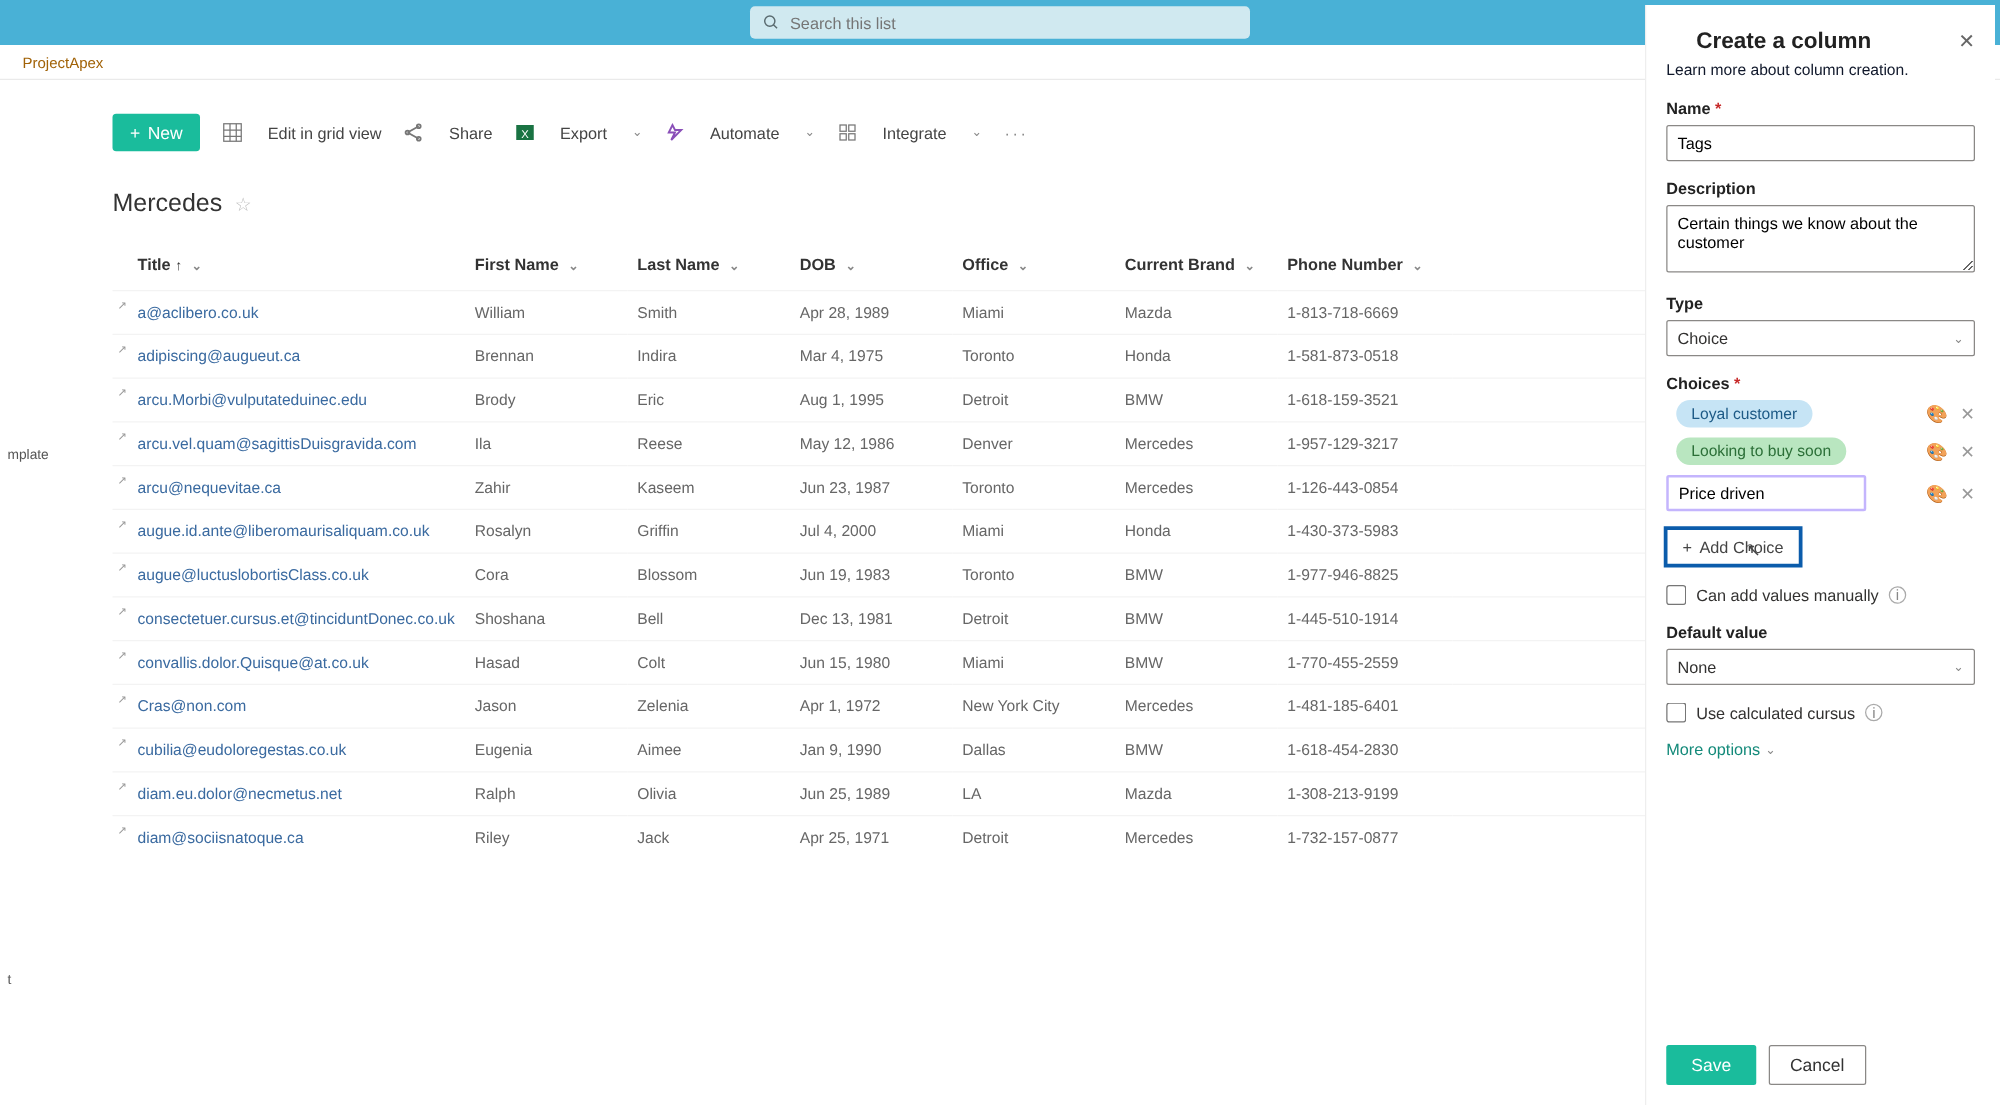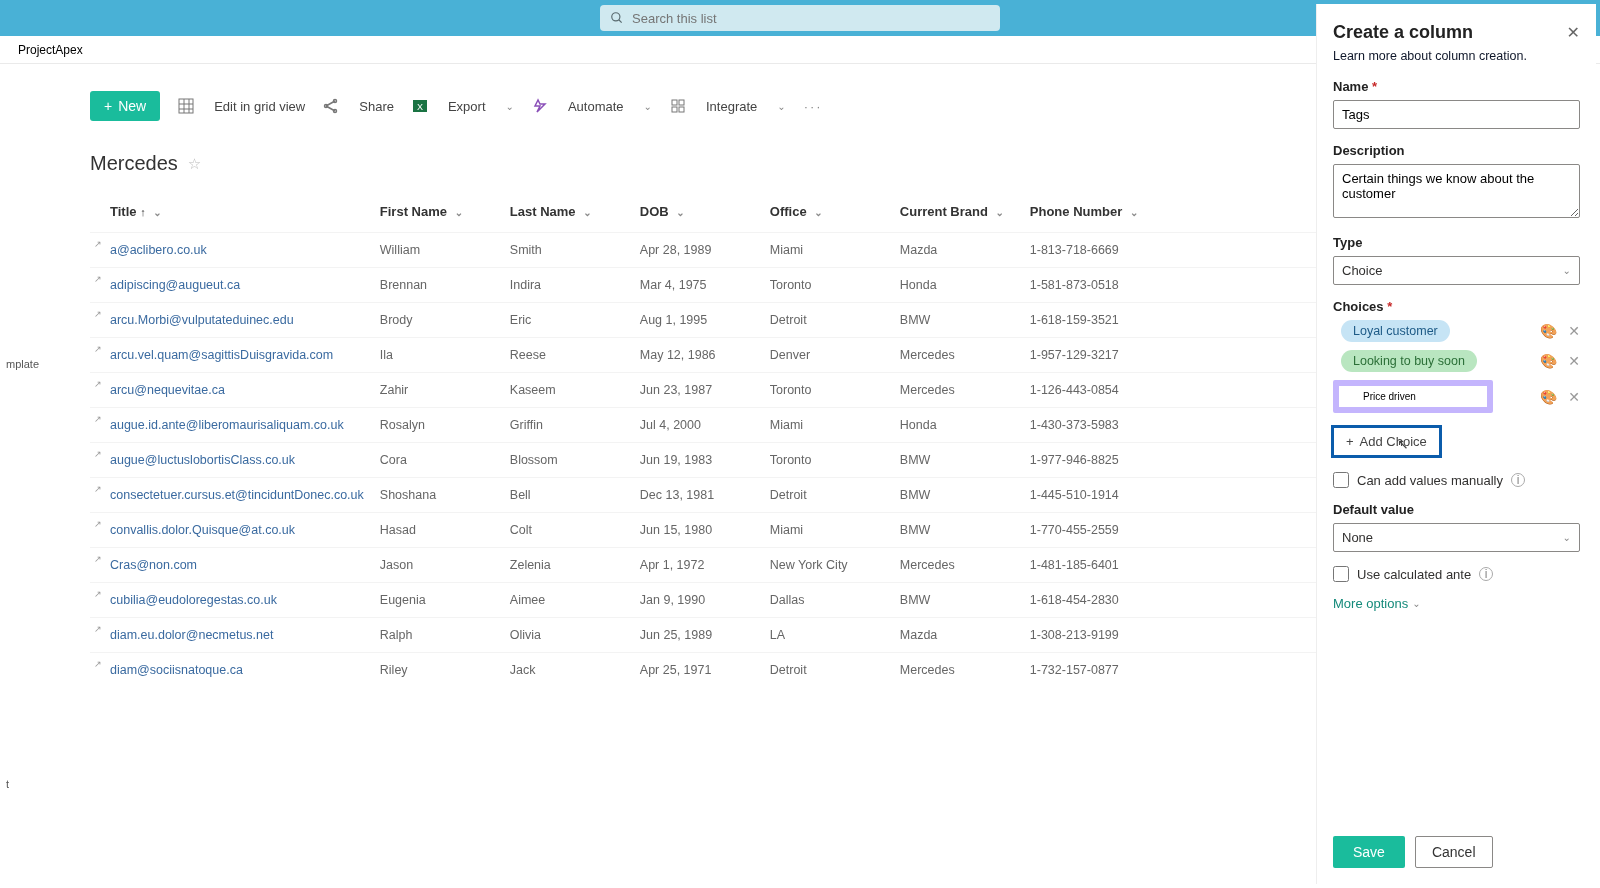--- a/index.html
+++ b/index.html
@@ -2,21 +2,21 @@
 <html><head>
 <meta charset="utf-8">
 <style>
 * { box-sizing: border-box; margin: 0; padding: 0; font-family: "Segoe UI", Arial, sans-serif; }
 body { background: #fff; color: #323130; font-size: 13px; }
 
 .topbar { height: 36px; background: #49b1d6; display: flex; align-items: center; justify-content: center; }
 .search-wrap { width: 400px; height: 26px; background: #d0e9f0; border-radius: 4px; display: flex; align-items: center; padding: 0 10px; gap: 8px; color: #5a6b70; }
 .search-wrap input { border: none; background: transparent; outline: none; flex: 1; font-size: 13px; color: #5a6b70; }
 
-.breadcrumb { height: 28px; padding: 0 18px; display: flex; align-items: center; color: #000000; font-size: 12px; border-bottom: 1px solid #eaeaea; }
+.breadcrumb { height: 28px; padding: 0 18px; display: flex; align-items: center; color: #a16207; font-size: 12px; border-bottom: 1px solid #eaeaea; }
 
 .sidebar { position: absolute; left: 0; top: 64px; width: 50px; bottom: 0; }
 .sidebar-item { font-size: 11px; color: #555; padding: 4px 6px; }
 
 .main { margin-left: 50px; padding: 20px 40px 0 40px; }
 
 .toolbar { display: flex; align-items: center; gap: 18px; height: 44px; }
 .btn-new { background: #1abc9c; color: #fff; border: none; border-radius: 3px; height: 30px; padding: 0 14px; font-size: 14px; display: flex; align-items: center; gap: 6px; cursor: pointer; }
 .tool-item { display: flex; align-items: center; gap: 20px; color: #444; font-size: 13px; cursor: pointer; }
 .tool-icon { display: inline-block; width: 16px; height: 16px; }
@@ -29,37 +29,37 @@
 .table-wrap { margin-top: 16px; }
 table { width: 100%; border-collapse: collapse; }
 th { text-align: left; padding: 10px 8px; font-weight: 600; font-size: 13px; color: #333; }
 th .chev { margin-left: 4px; }
 td { padding: 10px 8px; font-size: 12.5px; color: #666; border-top: 1px solid #f3f3f3; }
 .title-cell { color: #3a6aa0; position: relative; padding-left: 20px; }
 .title-cell::before { content: "↗"; position: absolute; left: 4px; top: 6px; font-size: 9px; color: #999; }
 
 .panel { position: fixed; top: 4px; right: 4px; bottom: 4px; width: 280px; background: #fff; border-left: 1px solid #eee; padding: 18px 16px; overflow-y: auto; }
 .panel-head { display: flex; justify-content: space-between; align-items: center; margin-bottom: 6px; }
-.panel-head h2 { font-size: 18px; font-weight: 600; color: #222; }
+.panel-head h2 { font-size: 18px; font-weight: 600; color: #222; margin-left: 24px; }
 .close-x { font-size: 16px; color: #666; cursor: pointer; }
 .panel-link { color: #0f172a; font-size: 12.5px; text-decoration: none; display: block; margin-bottom: 16px; }
 
 .field-label { font-size: 13px; font-weight: 600; color: #222; margin-bottom: 6px; display: block; }
 .req { color: #c62828; }
 .text-input, .text-area, .select-box {
   width: 100%; border: 1px solid #8a8886; border-radius: 2px; padding: 6px 8px; font-size: 13px; margin-bottom: 14px; background: #fff;
 }
 .text-area { height: 54px; resize: both; font-family: inherit; }
 .select-box { display: flex; justify-content: space-between; align-items: center; cursor: pointer; margin-bottom: 14px; }
 
 .choice-row { display: flex; align-items: center; gap: 24px; margin-bottom: 8px; }
 .choice-chip { padding: 4px 12px; border-radius: 12px; font-size: 12.5px; flex: 0 0 auto; margin-left: 8px; }
 .chip-blue { background: #c6e4f5; color: #1d5a86; }
 .chip-green { background: #b9e6c0; color: #2b6f37; }
-.choice-input { border: 6px solid #c4b5fd; border-radius: 2px; padding: 5px 24px; font-size: 10px; width: 160px; }
+.choice-input { border: 2px solid #c4b5fd; border-radius: 2px; padding: 5px 8px; font-size: 13px; width: 160px; }
 .choice-actions { margin-left: auto; display: flex; gap: 10px; }
 .palette-icon, .remove-icon { color: #999; cursor: pointer; font-size: 14px; }
 
 .add-choice-btn { border: 3px solid #0b5cab; background: #fff; color: #444; padding: 6px 12px; font-size: 13px; cursor: pointer; display: inline-flex; align-items: center; gap: 6px; margin: 4px 0 14px -2px; position: relative; }
 .cursor-img { position: absolute; right: 30px; top: 8px; font-size: 14px; }
 
 .check-row { display: flex; align-items: center; gap: 8px; margin-bottom: 14px; font-size: 13px; }
 .check-row input[type=checkbox] { width: 16px; height: 16px; }
 .info-icon { color: #888; font-size: 12px; border: 1px solid #aaa; border-radius: 50%; width: 14px; height: 14px; display: inline-flex; align-items: center; justify-content: center; }
 
@@ -375,21 +375,21 @@
   </div>
 
   <label class="field-label">Default value</label>
   <div class="select-box">
     <span>None</span>
     <span class="chev">⌄</span>
   </div>
 
   <div class="check-row">
     <input type="checkbox" style="">
-    <span>Use calculated ante</span>
+    <span>Use calculated cursus</span>
     <span class="info-icon">i</span>
   </div>
 
   <div class="more-opts">
     <span>More options</span>
     <span class="chev">⌄</span>
   </div>
 
   <div class="panel-buttons">
     <button class="btn-save">Save</button>

